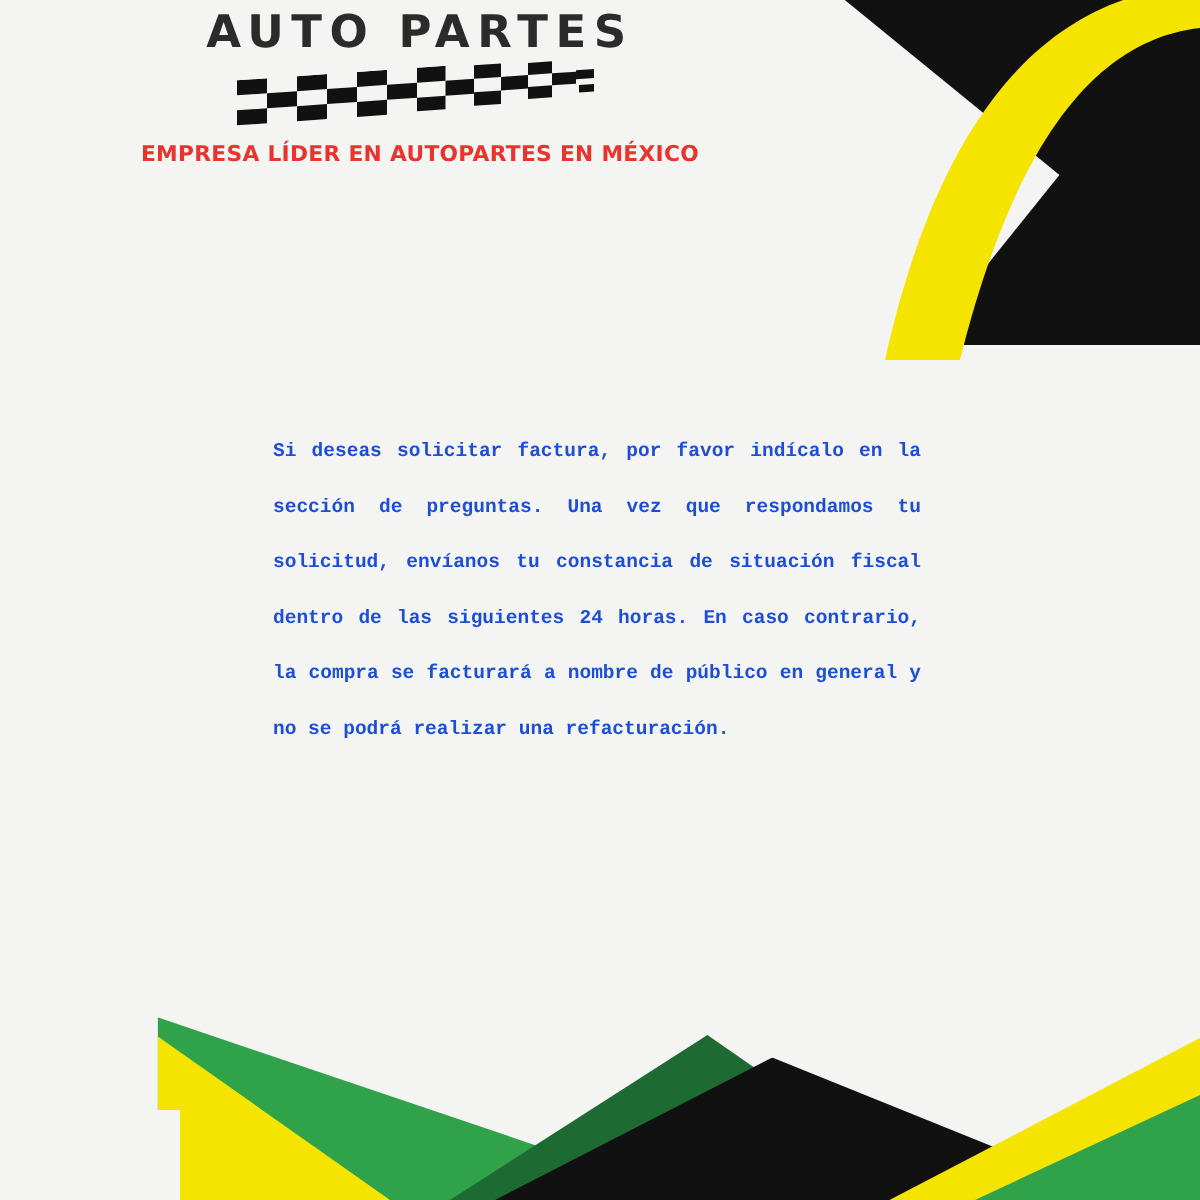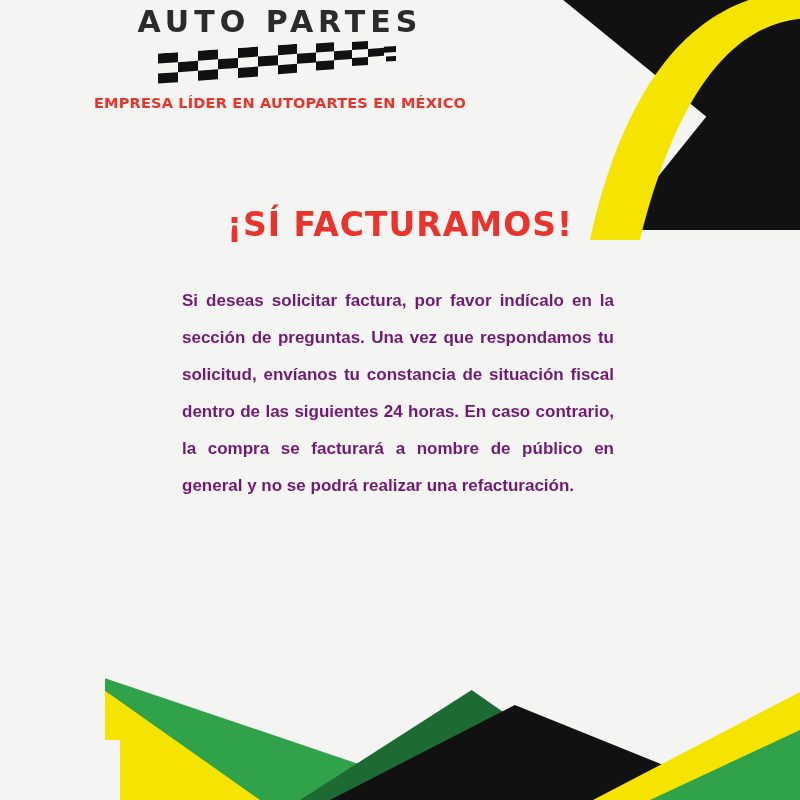--- a/index.html
+++ b/index.html
@@ -150,25 +150,25 @@
     font-weight: bold;
     font-size: 33px;
     letter-spacing: 1px;
     color: #e8342c;
   }
   #bodytext {
     position: absolute;
     top: 282px;
     left: 182px;
     width: 432px;
-    font-family: Liberation Sans, sans-serif;
-    font-weight: bold;
-    font-size: 17px;
+    font-family: Liberation Mono, monospace;
+    font-weight: bold;
+    font-size: 13px;
     line-height: 37px;
-    color: #701a75;
+    color: #1d4ed8;
     text-align: justify;
     text-justify: inter-word;
   }
 </style>
 </head>
 <body>
 
 <div id="poster">
 
   <div class="deco tr-black"></div>
@@ -214,17 +214,16 @@
         <rect x="194" y="18" width="16" height="8"></rect>
 
         <rect x="226" y="9" width="12" height="6"></rect>
         <rect x="228" y="19" width="10" height="5"></rect>
       </g>
     </svg>
 
     <div class="tagline">EMPRESA LÍDER  EN AUTOPARTES EN MÉXICO</div>
   </div>
 
-  <div id="headline">¡SÍ FACTURAMOS!</div>
 
   <div id="bodytext">Si deseas solicitar factura, por favor indícalo en la sección de preguntas. Una vez que respondamos tu solicitud, envíanos tu constancia de situación fiscal dentro de las siguientes 24 horas. En caso contrario, la compra se facturará a nombre de público en general y no se podrá realizar una refacturación.</div>
 
 </div>
 
 </body></html>

